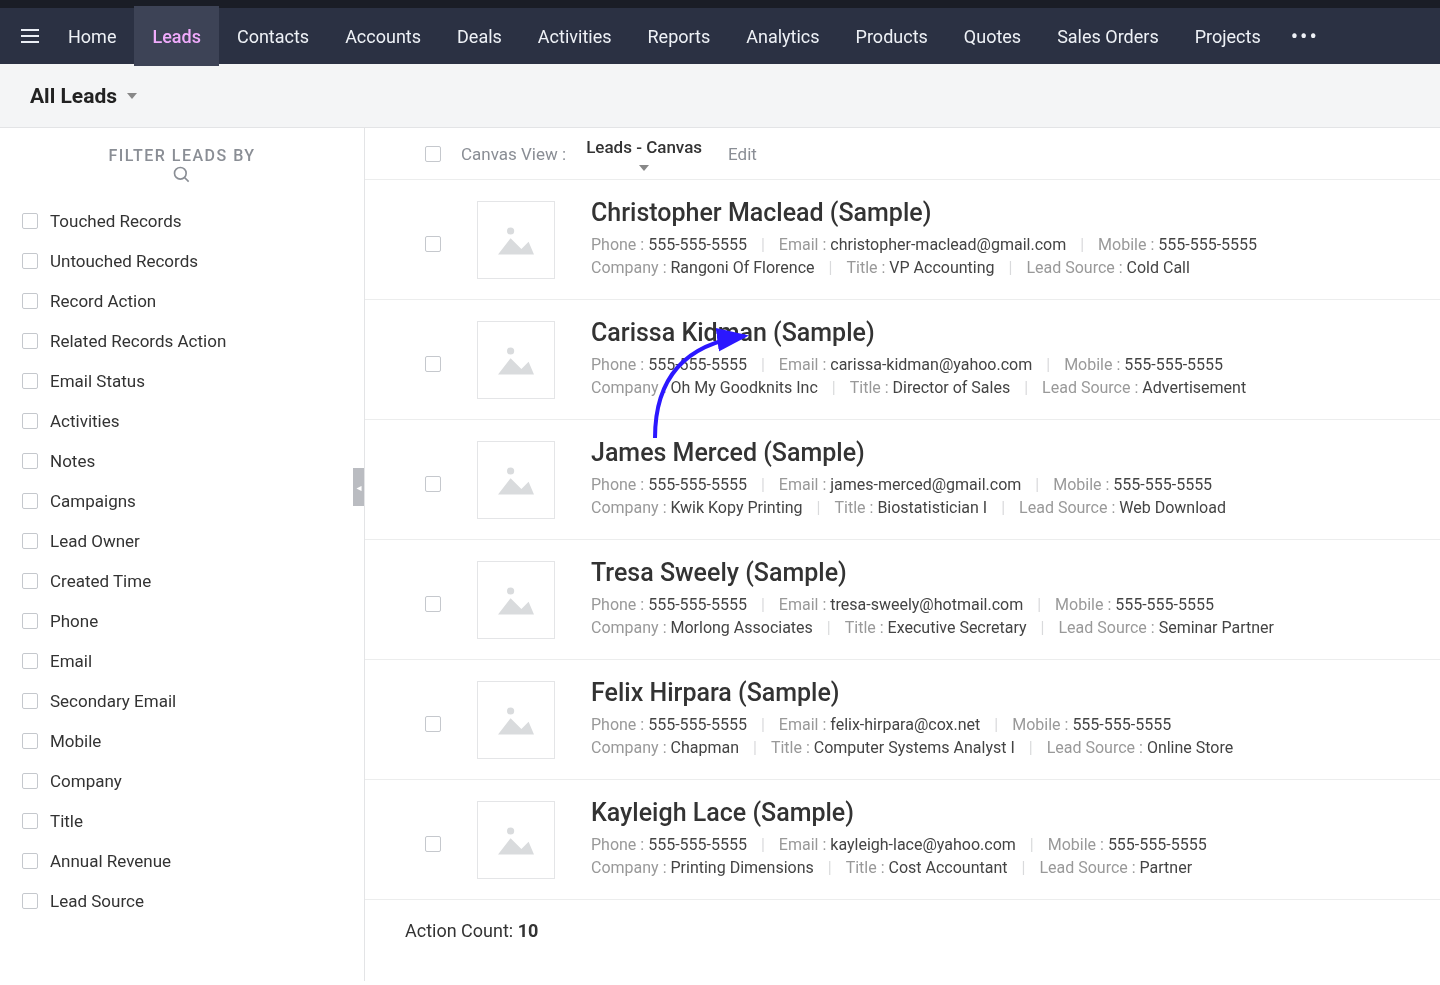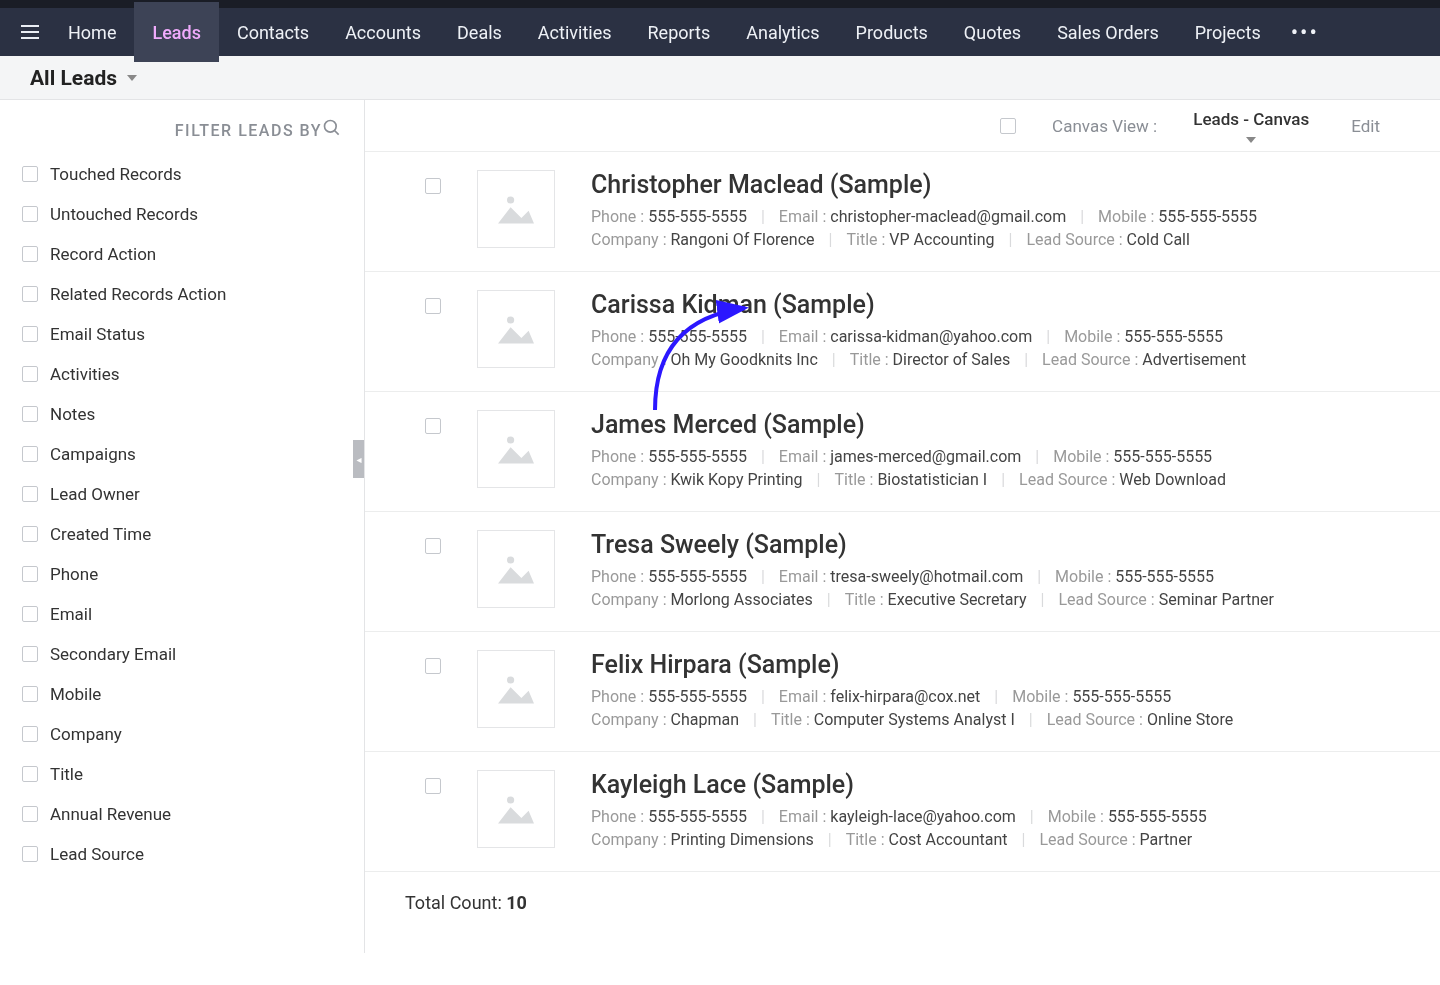--- a/index.html
+++ b/index.html
@@ -1,59 +1,59 @@
 <!DOCTYPE html>
 <html><head>
   <meta charset="utf-8">
   <style>
     * { box-sizing: border-box; margin: 0; padding: 0; }
     body { font-family: -apple-system, BlinkMacSystemFont, "Segoe UI", Roboto, Helvetica, Arial, sans-serif; background: #fff; width: 1440px; height: 985px; overflow: hidden; }
     
     .topbar-accent { height: 8px; background: #1a1d26; }
     
     
-    .topnav { background: #2b3143; height: 48px; display: flex; align-items: center; padding: 0 10px; }
+    .topnav { background: #2b3143; height: 56px; display: flex; align-items: center; padding: 0 10px; }
     .hamburger-btn { width: 40px; height: 40px; display: flex; align-items: center; justify-content: center; cursor: pointer; }
     .hamburger-icon { width: 18px; height: 14px; display: flex; flex-direction: column; justify-content: space-between; }
     .hamburger-icon span { display: block; height: 2px; background: #eaeef5; }
     .nav-item { color: #eef1f6; font-size: 18px; padding: 0 18px; height: 60px; display: flex; align-items: center; cursor: pointer; }
     .nav-item.active { background: #3d4356; color: #f0abfc; font-weight: 500; }
     .more-dots { color: #eef1f6; font-size: 22px; padding: 0 12px; cursor: pointer; letter-spacing: 2px; }
     
     
-    .subheader { background: #f4f5f6; height: 44px; display: flex; align-items: center; padding: 0 30px; border-bottom: 1px solid #e3e4e6; }
+    .subheader { background: #f4f5f6; height: 64px; display: flex; align-items: center; padding: 0 30px; border-bottom: 1px solid #e3e4e6; }
     .view-title { font-size: 21px; font-weight: 700; color: #222; display: flex; align-items: center; gap: 10px; cursor: pointer; }
     .caret-down { width: 0; height: 0; border-left: 5px solid transparent; border-right: 5px solid transparent; border-top: 6px solid #888; }
     
     
     .layout { display: flex; height: calc(100% - 132px); }
     
     
     .filter-panel { width: 365px; border-right: 1px solid #e3e4e6; padding: 18px 0 0 0; overflow-y: auto; position: relative; }
-    .filter-header { display: flex; align-items: center; justify-content: flex-end; padding: 0 22px 12px 22px; }
+    .filter-header { display: flex; align-items: center; justify-content: space-between; padding: 0 22px 12px 22px; flex-direction: column; }
     .filter-title { color: #8a8e95; font-size: 16px; letter-spacing: 1.5px; font-weight: 500; }
     .search-icon svg { width: 20px; height: 20px; }
     .filter-list { padding: 0 22px; }
     .filter-row { display: flex; align-items: center; padding: 10px 0; gap: 12px; cursor: pointer; }
     .chk { width: 16px; height: 16px; border: 1.5px solid #c5c8cd; border-radius: 2px; flex-shrink: 0; }
     .filter-label { font-size: 17px; color: #333; text-align: right; }
     
     
     .collapse-handle { position: absolute; right: -1px; top: 340px; width: 12px; height: 38px; background: #babcc1; color: #fff; display: flex; align-items: center; justify-content: center; font-size: 10px; cursor: pointer; }
     
     
     .main { flex: 1; overflow-y: auto; position: relative; }
-    .list-header { display: flex; align-items: center; height: 52px; padding: 0 60px 0 60px; gap: 36px; border-bottom: 1px solid #eceded; justify-content: flex-end; }
+    .list-header { display: flex; align-items: center; height: 52px; padding: 0 60px 0 60px; gap: 20px; border-bottom: 1px solid #eceded; }
     .list-header .chk { }
     .canvas-label { color: #8a8e95; font-size: 17px; }
     .canvas-select { color: #333; font-size: 17px; font-weight: 500; display: flex; align-items: center; gap: 8px; cursor: pointer; flex-direction: column; }
     .edit-link { color: #8a8e95; font-size: 17px; cursor: pointer; margin-left: 6px; }
     
     
-    .lead-row { display: flex; align-items: flex-start; padding: 18px 60px; border-bottom: 1px solid #eceded; gap: 36px; }
+    .lead-row { display: flex; align-items: center; padding: 18px 60px; border-bottom: 1px solid #eceded; gap: 36px; }
     .lead-chk { margin-top: 8px; }
     .avatar { width: 78px; height: 78px; border: 1px solid #e4e5e7; display: flex; align-items: center; justify-content: center; flex-shrink: 0; }
     .avatar svg { width: 44px; height: 36px; }
     .lead-body { flex: 1; }
     .lead-name { font-size: 25px; color: #333; font-weight: 500; margin-bottom: 8px; }
     .lead-line { font-size: 16px; color: #999; display: flex; flex-wrap: wrap; gap: 0; margin-bottom: 4px; }
     .kv { display: inline; }
     .kv .k { color: #999; }
     .kv .v { color: #444; font-weight: 400; }
     .sep { color: #d9dadc; padding: 0 14px; }
@@ -369,18 +369,18 @@
               <span class="sep">|</span>
               <span class="kv"><span class="k">Title :  </span><span class="v">Cost Accountant</span></span>
               <span class="sep">|</span>
               <span class="kv"><span class="k">Lead Source :  </span><span class="v">Partner</span></span>
             </div>
           </div>
         </div>
       </div>
 
     <div class="list-footer">
-      <span>Total Count:</span>
+      <span>Action Count:</span>
       <span class="cnt">10</span>
     </div>
   </div>
 
 </div>
 
 </body></html>

